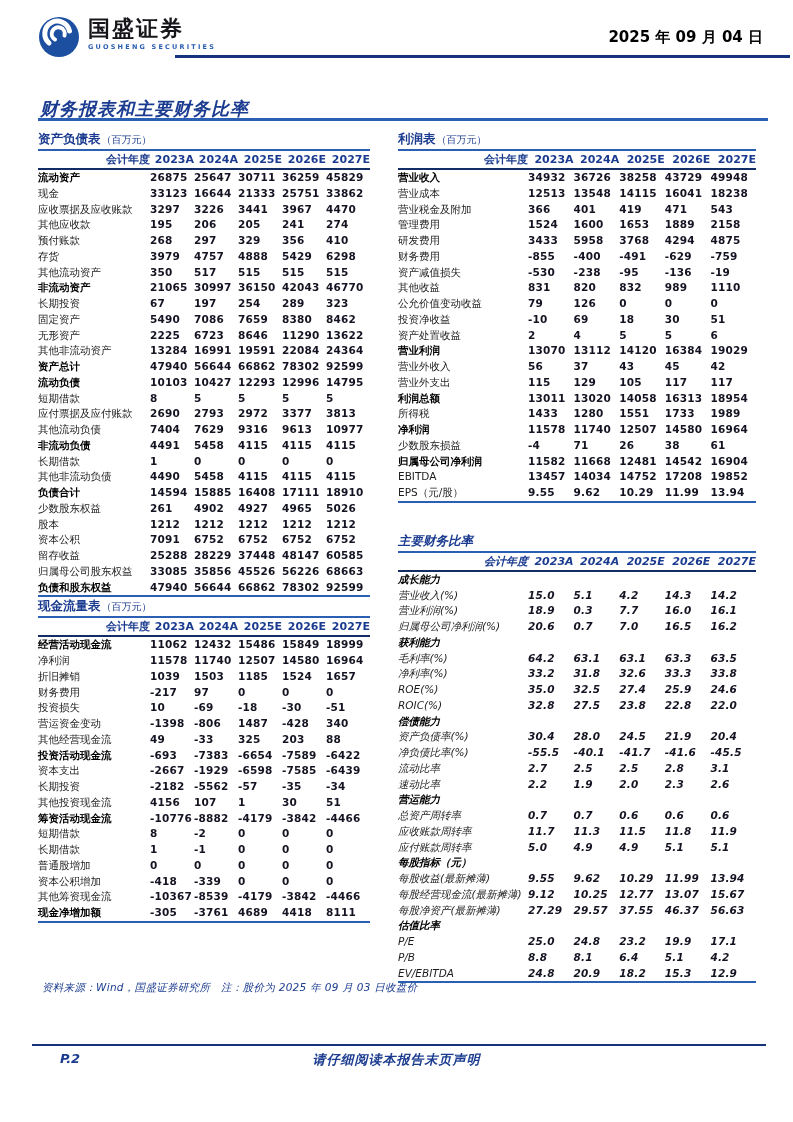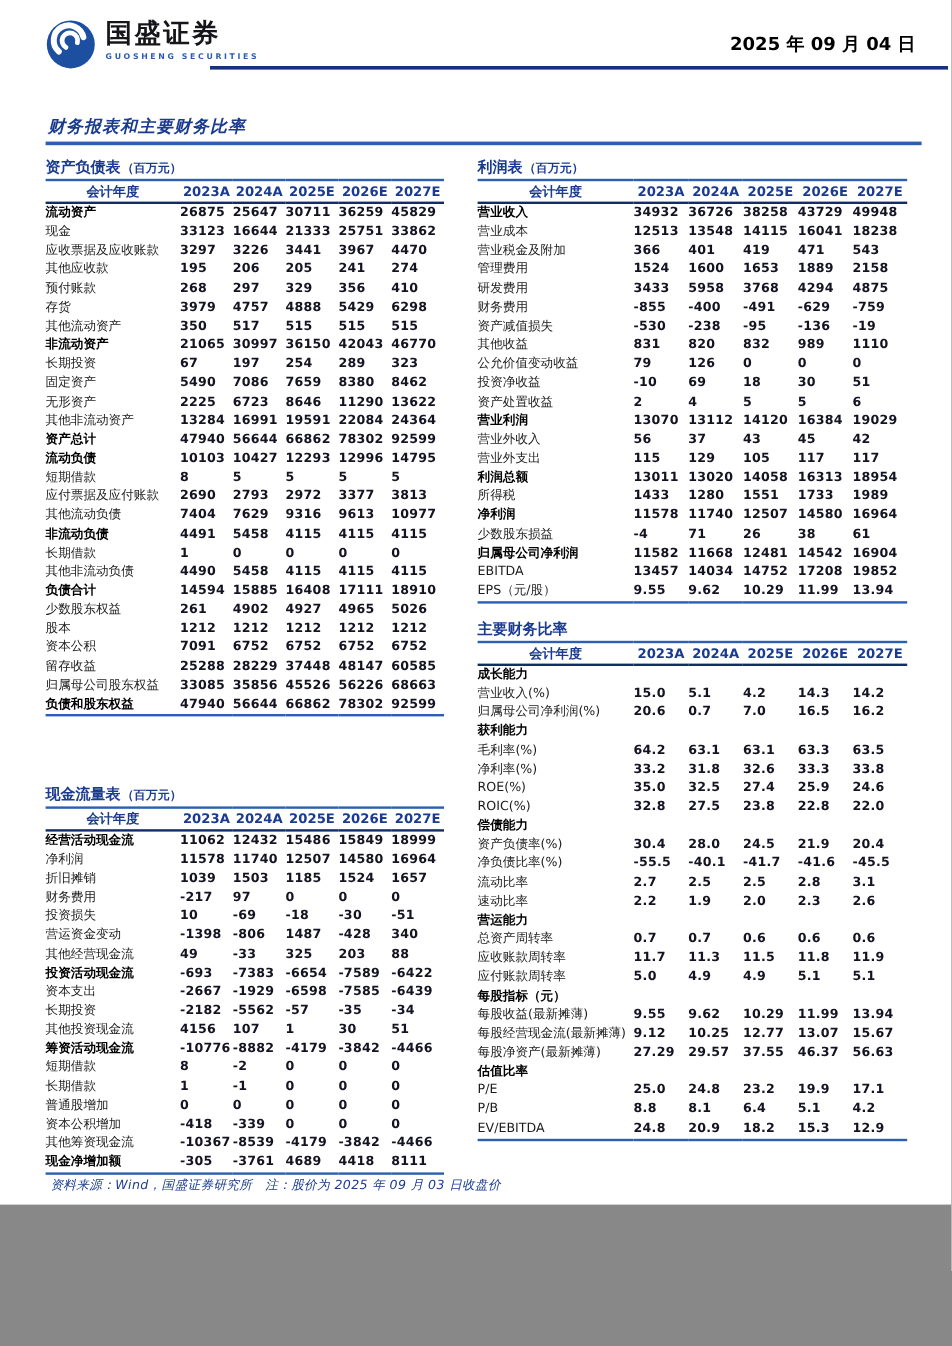--- a/index.html
+++ b/index.html
@@ -6,44 +6,44 @@
     --navy:#16327e;
     --hdr:#1a3b8f;
     --rule-mid:#2a5fb4;
     --rule-dark:#122d66;
     --ink:#131322;
     --label:#1c1c1c;
   }
   *{margin:0;padding:0;box-sizing:border-box;}
   html,body{background:#888;}
   .page{
-    position:relative;width:793px;height:1004px;background:#ffffff;
+    position:relative;width:793px;height:1122px;background:#ffffff;
     margin:0 auto;font-family:"DejaVu Sans","Liberation Sans",sans-serif;
     overflow:hidden;
   }
   
   .logo{position:absolute;left:38px;top:16px;display:flex;align-items:flex-start;gap:8px;}
   .logo-text .cn{font-size:22px;font-weight:700;color:#15151a;letter-spacing:2px;line-height:26px;}
   .logo-text .en{font-size:6.5px;color:#2a5db0;letter-spacing:2.2px;font-weight:700;margin-top:1px;}
   .date{position:absolute;right:30px;top:28px;font-size:15px;font-weight:700;color:#000;}
   .header-rule{position:absolute;left:175px;top:55px;width:615px;height:2.5px;background:var(--navy);}
   
-  .section-title{position:absolute;left:40px;top:97px;font-size:14px;font-weight:700;font-style:italic;color:var(--hdr);letter-spacing:1px;}
+  .section-title{position:absolute;left:40px;top:97px;font-size:18px;font-weight:700;font-style:italic;color:var(--hdr);letter-spacing:1px;}
   .section-rule{position:absolute;left:38px;top:118px;width:730px;height:3px;background:var(--rule-mid);}
   
   .col-left{position:absolute;left:38px;top:130px;width:332px;}
   .col-right{position:absolute;left:398px;top:130px;width:358px;}
-  .t-cashflow{margin-top:56px;}
-  .t-ratios{margin-top:12px;}
+  .t-cashflow{}
+  .t-ratios{margin-top:29px;font-style:italic;}
   
   .t-title{height:19px;line-height:17px;font-size:12.5px;font-weight:700;color:var(--hdr);white-space:nowrap;}
-  .t-title .t-unit{font-size:10px;font-weight:700;margin-left:1px;}
+  .t-title .t-unit{font-size:10px;font-weight:400;margin-left:1px;}
   table.fin{width:100%;border-collapse:collapse;table-layout:fixed;}
   table.fin thead tr{border-top:2px solid var(--rule-mid);border-bottom:2.5px solid var(--rule-dark);}
-  table.fin th{font-size:11px;font-weight:700;color:var(--hdr);text-align:center;height:17px;line-height:17px;padding:0;white-space:nowrap;}
+  table.fin th{font-size:11px;font-weight:700;color:var(--hdr);text-align:right;height:17px;line-height:17px;padding:0;white-space:nowrap;}
   table.fin td{height:15.75px;line-height:15.75px;padding:0;white-space:nowrap;overflow:visible;font-size:10.5px;}
   table.fin td.lbl{color:var(--label);}
   table.fin td.val{color:var(--ink);font-weight:700;letter-spacing:.2px;}
   table.fin tr.bold td.lbl,table.fin tr.section td.lbl{font-weight:700;color:#000;}
   table.fin tbody tr:last-child td{border-bottom:2.5px solid var(--rule-mid);}
   .col-left col.c-label{width:112px;}
   .col-left col.c-val{width:44px;}
   .col-right col.c-label{width:130px;}
   .col-right col.c-val{width:45.6px;}
   
@@ -714,20 +714,28 @@
             </tr>
             <tr class="normal">
               <td class="lbl">营业收入(%)</td>
               <td class="val">15.0</td>
               <td class="val">5.1</td>
               <td class="val">4.2</td>
               <td class="val">14.3</td>
               <td class="val">14.2</td>
             </tr>
             <tr class="normal">
+              <td class="lbl">营业利润(%)</td>
+              <td class="val">18.9</td>
+              <td class="val">0.3</td>
+              <td class="val">7.7</td>
+              <td class="val">16.0</td>
+              <td class="val">16.1</td>
+            </tr>
+            <tr class="normal">
               <td class="lbl">归属母公司净利润(%)</td>
               <td class="val">20.6</td>
               <td class="val">0.7</td>
               <td class="val">7.0</td>
               <td class="val">16.5</td>
               <td class="val">16.2</td>
             </tr>
             <tr class="section">
               <td class="lbl">获利能力</td>
               <td class="val"></td>

